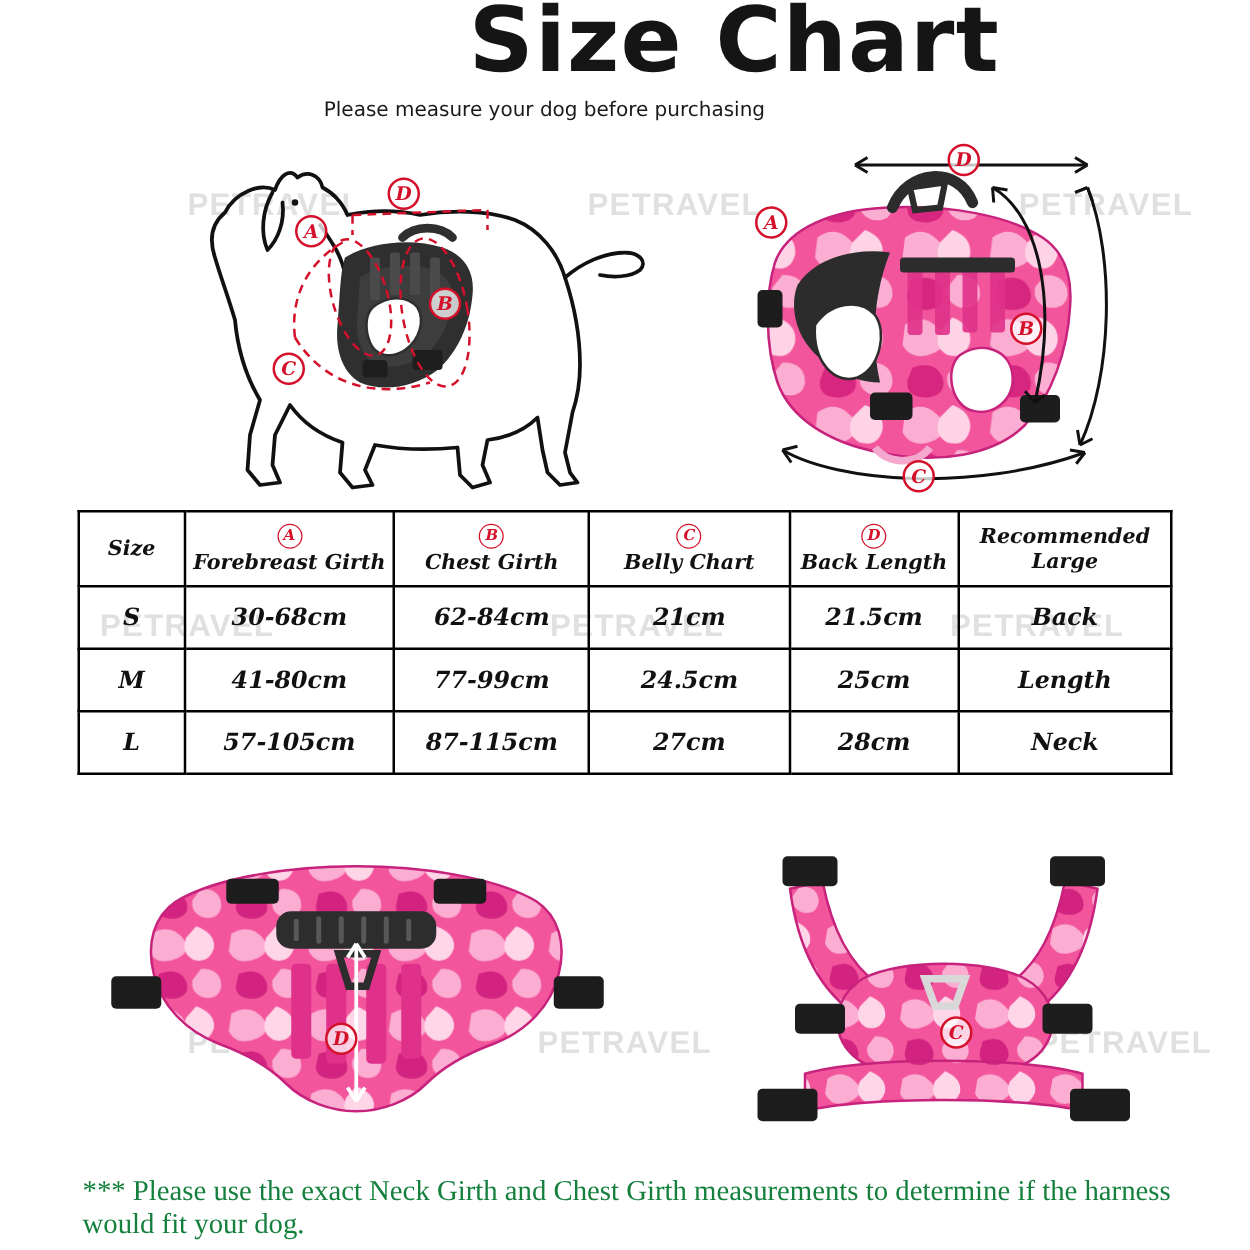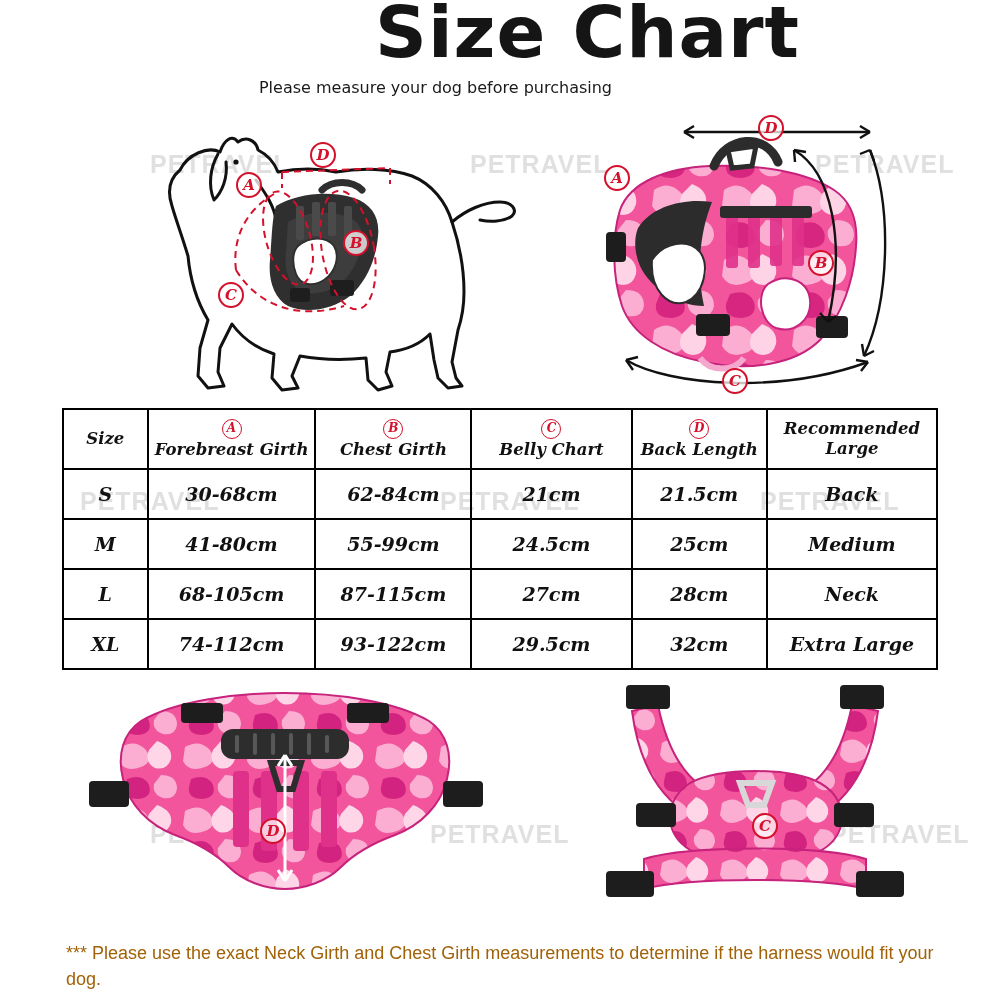--- a/index.html
+++ b/index.html
@@ -130,24 +130,24 @@
     box-sizing: border-box;
   }
   .head-label { display: block; font-size: 16.5px; }
 
   
   #footer-note {
     position: absolute;
     left: 66px;
     top: 940px;
     width: 880px;
-    font-family: Liberation Sans, sans-serif;
-    font-size: 18px;
+    font-family: Liberation Serif, serif;
+    font-size: 23px;
     line-height: 26px;
-    color: #a16207;
+    color: #15803d;
   }
 
   
   svg { display: block; }
 </style>
 </head>
 <body>
 
 <div class="title">Size Chart</div>
 <div class="subtitle">Please measure your dog before purchasing</div>
@@ -337,40 +337,32 @@
       <td>S</td>
       <td>30-68cm</td>
       <td>62-84cm</td>
       <td>21cm</td>
       <td>21.5cm</td>
       <td>Back</td>
     </tr>
     <tr>
       <td>M</td>
       <td>41-80cm</td>
-      <td>55-99cm</td>
+      <td>77-99cm</td>
       <td>24.5cm</td>
       <td>25cm</td>
-      <td>Medium</td>
+      <td>Length</td>
     </tr>
     <tr>
       <td>L</td>
-      <td>68-105cm</td>
+      <td>57-105cm</td>
       <td>87-115cm</td>
       <td>27cm</td>
       <td>28cm</td>
       <td>Neck</td>
-    </tr>
-    <tr>
-      <td>XL</td>
-      <td>74-112cm</td>
-      <td>93-122cm</td>
-      <td>29.5cm</td>
-      <td>32cm</td>
-      <td>Extra Large</td>
     </tr>
   </tbody>
 </table>
 
 <div class="panel" id="harness-top-panel">
   <svg width="460" height="245" viewBox="0 0 460 245">
     <defs>
       <pattern id="camo2" width="64" height="64" patternUnits="userSpaceOnUse">
         <rect width="64" height="64" fill="#f2559c"></rect>
         <path d="M2 8 q14 -8 24 2 q10 12 -4 18 q-16 6 -22 -6 Z" fill="#fbaed2"></path>

